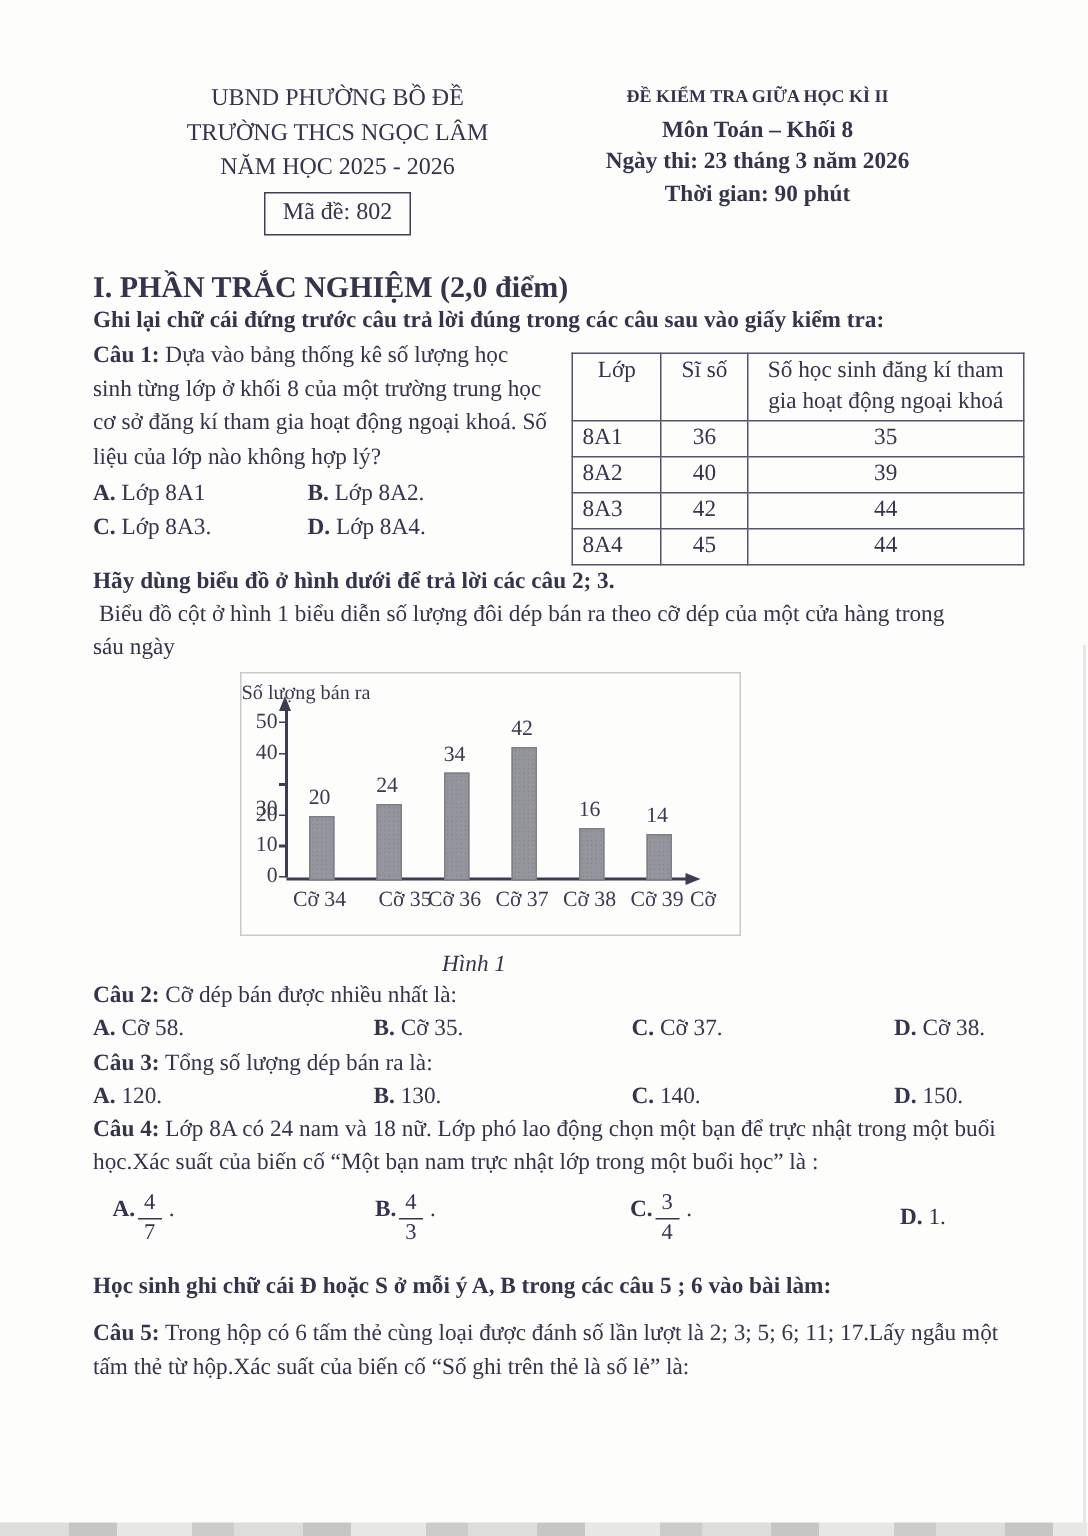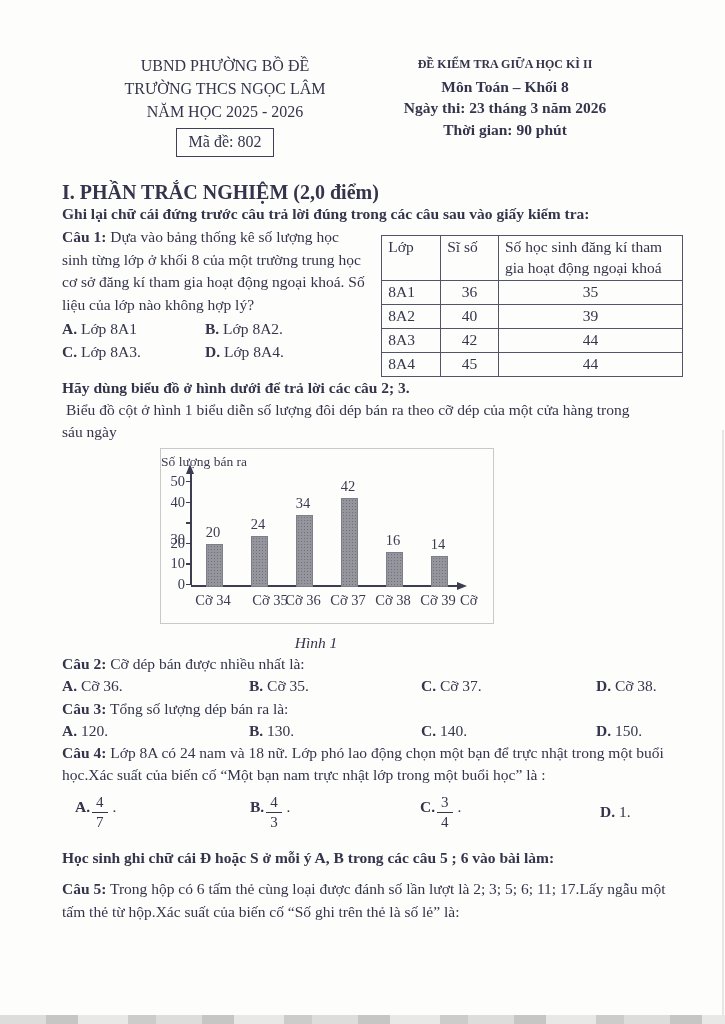--- a/index.html
+++ b/index.html
@@ -28,21 +28,21 @@
   .para{line-height:22px;}
   b{font-weight:700;}
 
   
   .q1-row{display:flex;margin-top:1px;}
   .q1-left{width:327px;line-height:22.5px;}
   .q1-opts{display:grid;grid-template-columns:143px 1fr;margin-top:2px;line-height:22.5px;}
   .q1-table-wrap{margin-left:13px;margin-top:9px;}
   table.stat{border-collapse:collapse;font-size:15.5px;color:#34344c;}
   table.stat td,table.stat th{border:1.4px solid #53536a;font-weight:400;padding:0 6px;line-height:21px;vertical-align:top;}
-  table.stat th{text-align:left;height:44px;}
+  table.stat th{text-align:center;height:44px;}
   table.stat td{height:23px;}
   .cell-center{text-align:center;}
   .col-lop{width:48px;}
   .col-siso{width:48px;}
   .col-dangki{width:186px;}
 
   
   .chart-box{position:relative;width:332px;height:174px;margin:5px 0 0 98px;border:1px solid #c9c9c9;background:#fdfdfb;}
   #chart-canvas{position:absolute;inset:0;}
   #chart-canvas div{position:absolute;}
@@ -181,21 +181,21 @@
           <div class="c-bar" style="left: 269.5px; top: 107.16px; width: 15px; height: 28.84px; background-color: rgb(149, 149, 157);"></div>
           <div class="c-val" style="left: 261px; top: 87.16px; width: 32px;">14</div>
           <div class="c-cat" style="left: 251px; top: 143px; width: 52px;">Cỡ 39</div>
           <div class="c-xlab" style="left: 299px; top: 143px;">Cỡ</div>
         </div>
     </div>
     <div class="figure-caption">Hình 1</div>
 
     <div class="para"><b>Câu 2:</b><span> Cỡ dép bán được nhiều nhất là:</span></div>
     <div class="opt-grid">
-      <span><b>A.</b><span> Cỡ 36.</span></span>
+      <span><b>A.</b><span> Cỡ 58.</span></span>
       <span><b>B.</b><span> Cỡ 35.</span></span>
       <span><b>C.</b><span> Cỡ 37.</span></span>
       <span><b>D.</b><span> Cỡ 38.</span></span>
     </div>
 
     <div class="para"><b>Câu 3:</b><span>  Tổng số lượng dép bán ra là:</span></div>
     <div class="opt-grid">
       <span><b>A.</b><span> 120.</span></span>
       <span><b>B.</b><span> 130.</span></span>
       <span><b>C.</b><span> 140.</span></span>

